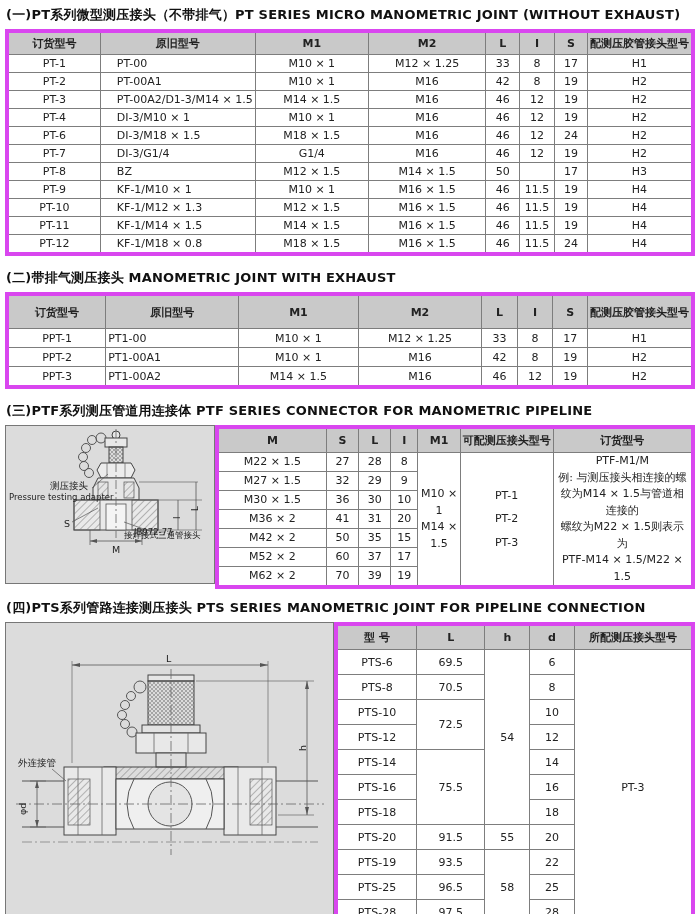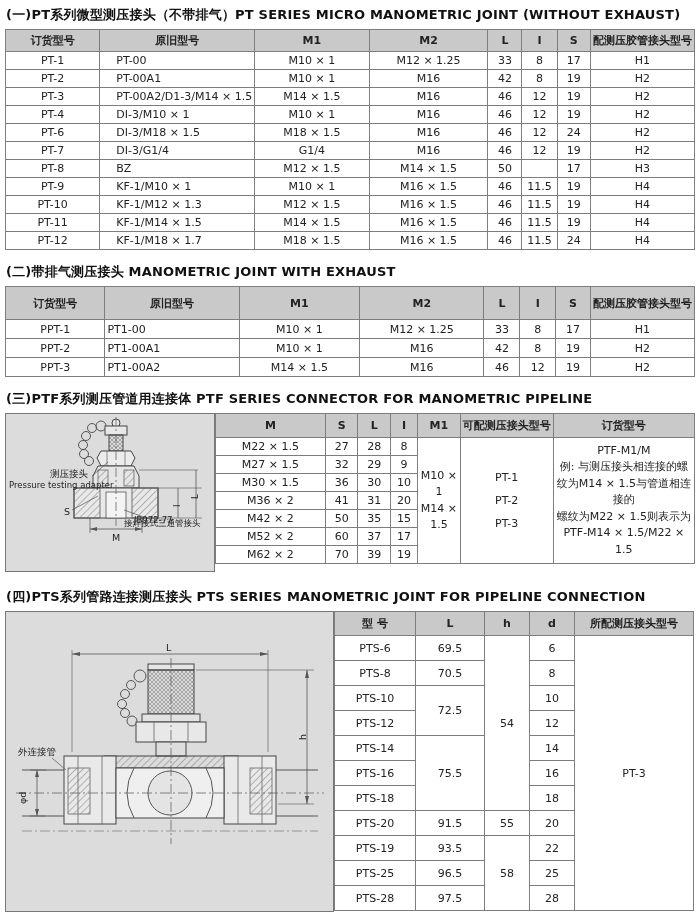--- a/index.html
+++ b/index.html
@@ -5,21 +5,21 @@
   html,body{margin:0;padding:0;background:#fff;}
   .page{position:relative;width:700px;height:914px;background:#ffffff;overflow:hidden;
         font-family:"DejaVu Sans","Liberation Sans",sans-serif;color:#1c1c1c;}
   .sec-title{margin:6px 5px 5px 6px;font-size:13px;font-weight:bold;color:#111;
              letter-spacing:0.2px;white-space:nowrap;}
   .mt{margin-top:13px;}
   table{border-collapse:collapse;table-layout:fixed;margin:0 5px;background:#fff;}
   th,td{border:1px solid #7d7d7d;font-size:11px;text-align:center;padding:0 2px;
         overflow:hidden;white-space:nowrap;color:#222;}
   th{background:#c9c9c9;font-weight:bold;height:21px;}
-  table{border:1px solid #d946ef;}
+  table{border:4px solid #d946ef;}
   .t1 td{height:17px;}
   .t1 td:nth-child(2){text-align:left;padding-left:16px;}
   .t2 th{height:32px;}
   .t2 td{height:18px;}
   .t2 td:nth-child(2){text-align:left;}
   .flexrow{display:flex;align-items:flex-start;margin:0 5px;}
   .flexrow table{margin:0;}
   .t3 th{height:23px;}
   .t3 td{height:17px;}
   .t4 th{height:23px;}
@@ -159,21 +159,21 @@
           <td>KF-1/M14 × 1.5</td>
           <td>M14 × 1.5</td>
           <td>M16 × 1.5</td>
           <td>46</td>
           <td>11.5</td>
           <td>19</td>
           <td>H4</td>
         </tr>
         <tr>
           <td>PT-12</td>
-          <td>KF-1/M18 × 1.7</td>
+          <td>KF-1/M18 × 0.8</td>
           <td>M18 × 1.5</td>
           <td>M16 × 1.5</td>
           <td>46</td>
           <td>11.5</td>
           <td>24</td>
           <td>H4</td>
         </tr>
       </tbody>
   </table>
 
@@ -371,21 +371,21 @@
           <tr>
             <td>M62 × 2</td>
             <td>70</td>
             <td>39</td>
             <td>19</td>
           </tr>
         </tbody>
     </table>
   </div>
 
-  <div class="sec-title" style="margin-top:16px;">(四)PTS系列管路连接测压接头  PTS SERIES MANOMETRIC JOINT FOR PIPELINE CONNECTION</div>
+  <div class="sec-title" style="margin-top:10px;">(四)PTS系列管路连接测压接头  PTS SERIES MANOMETRIC JOINT FOR PIPELINE CONNECTION</div>
   <div class="flexrow">
     <div class="diagram d4">
       <svg width="327" height="299" viewBox="0 0 327 299">
 
         <line x1="66" y1="38" x2="66" y2="140" stroke="#555" stroke-width="0.6"></line>
         <line x1="262" y1="38" x2="262" y2="140" stroke="#555" stroke-width="0.6"></line>
         <line x1="66" y1="42" x2="262" y2="42" stroke="#555" stroke-width="0.8"></line>
         <polygon points="66,42 74,40 74,44" fill="#555"></polygon>
         <polygon points="262,42 254,40 254,44" fill="#555"></polygon>
 

